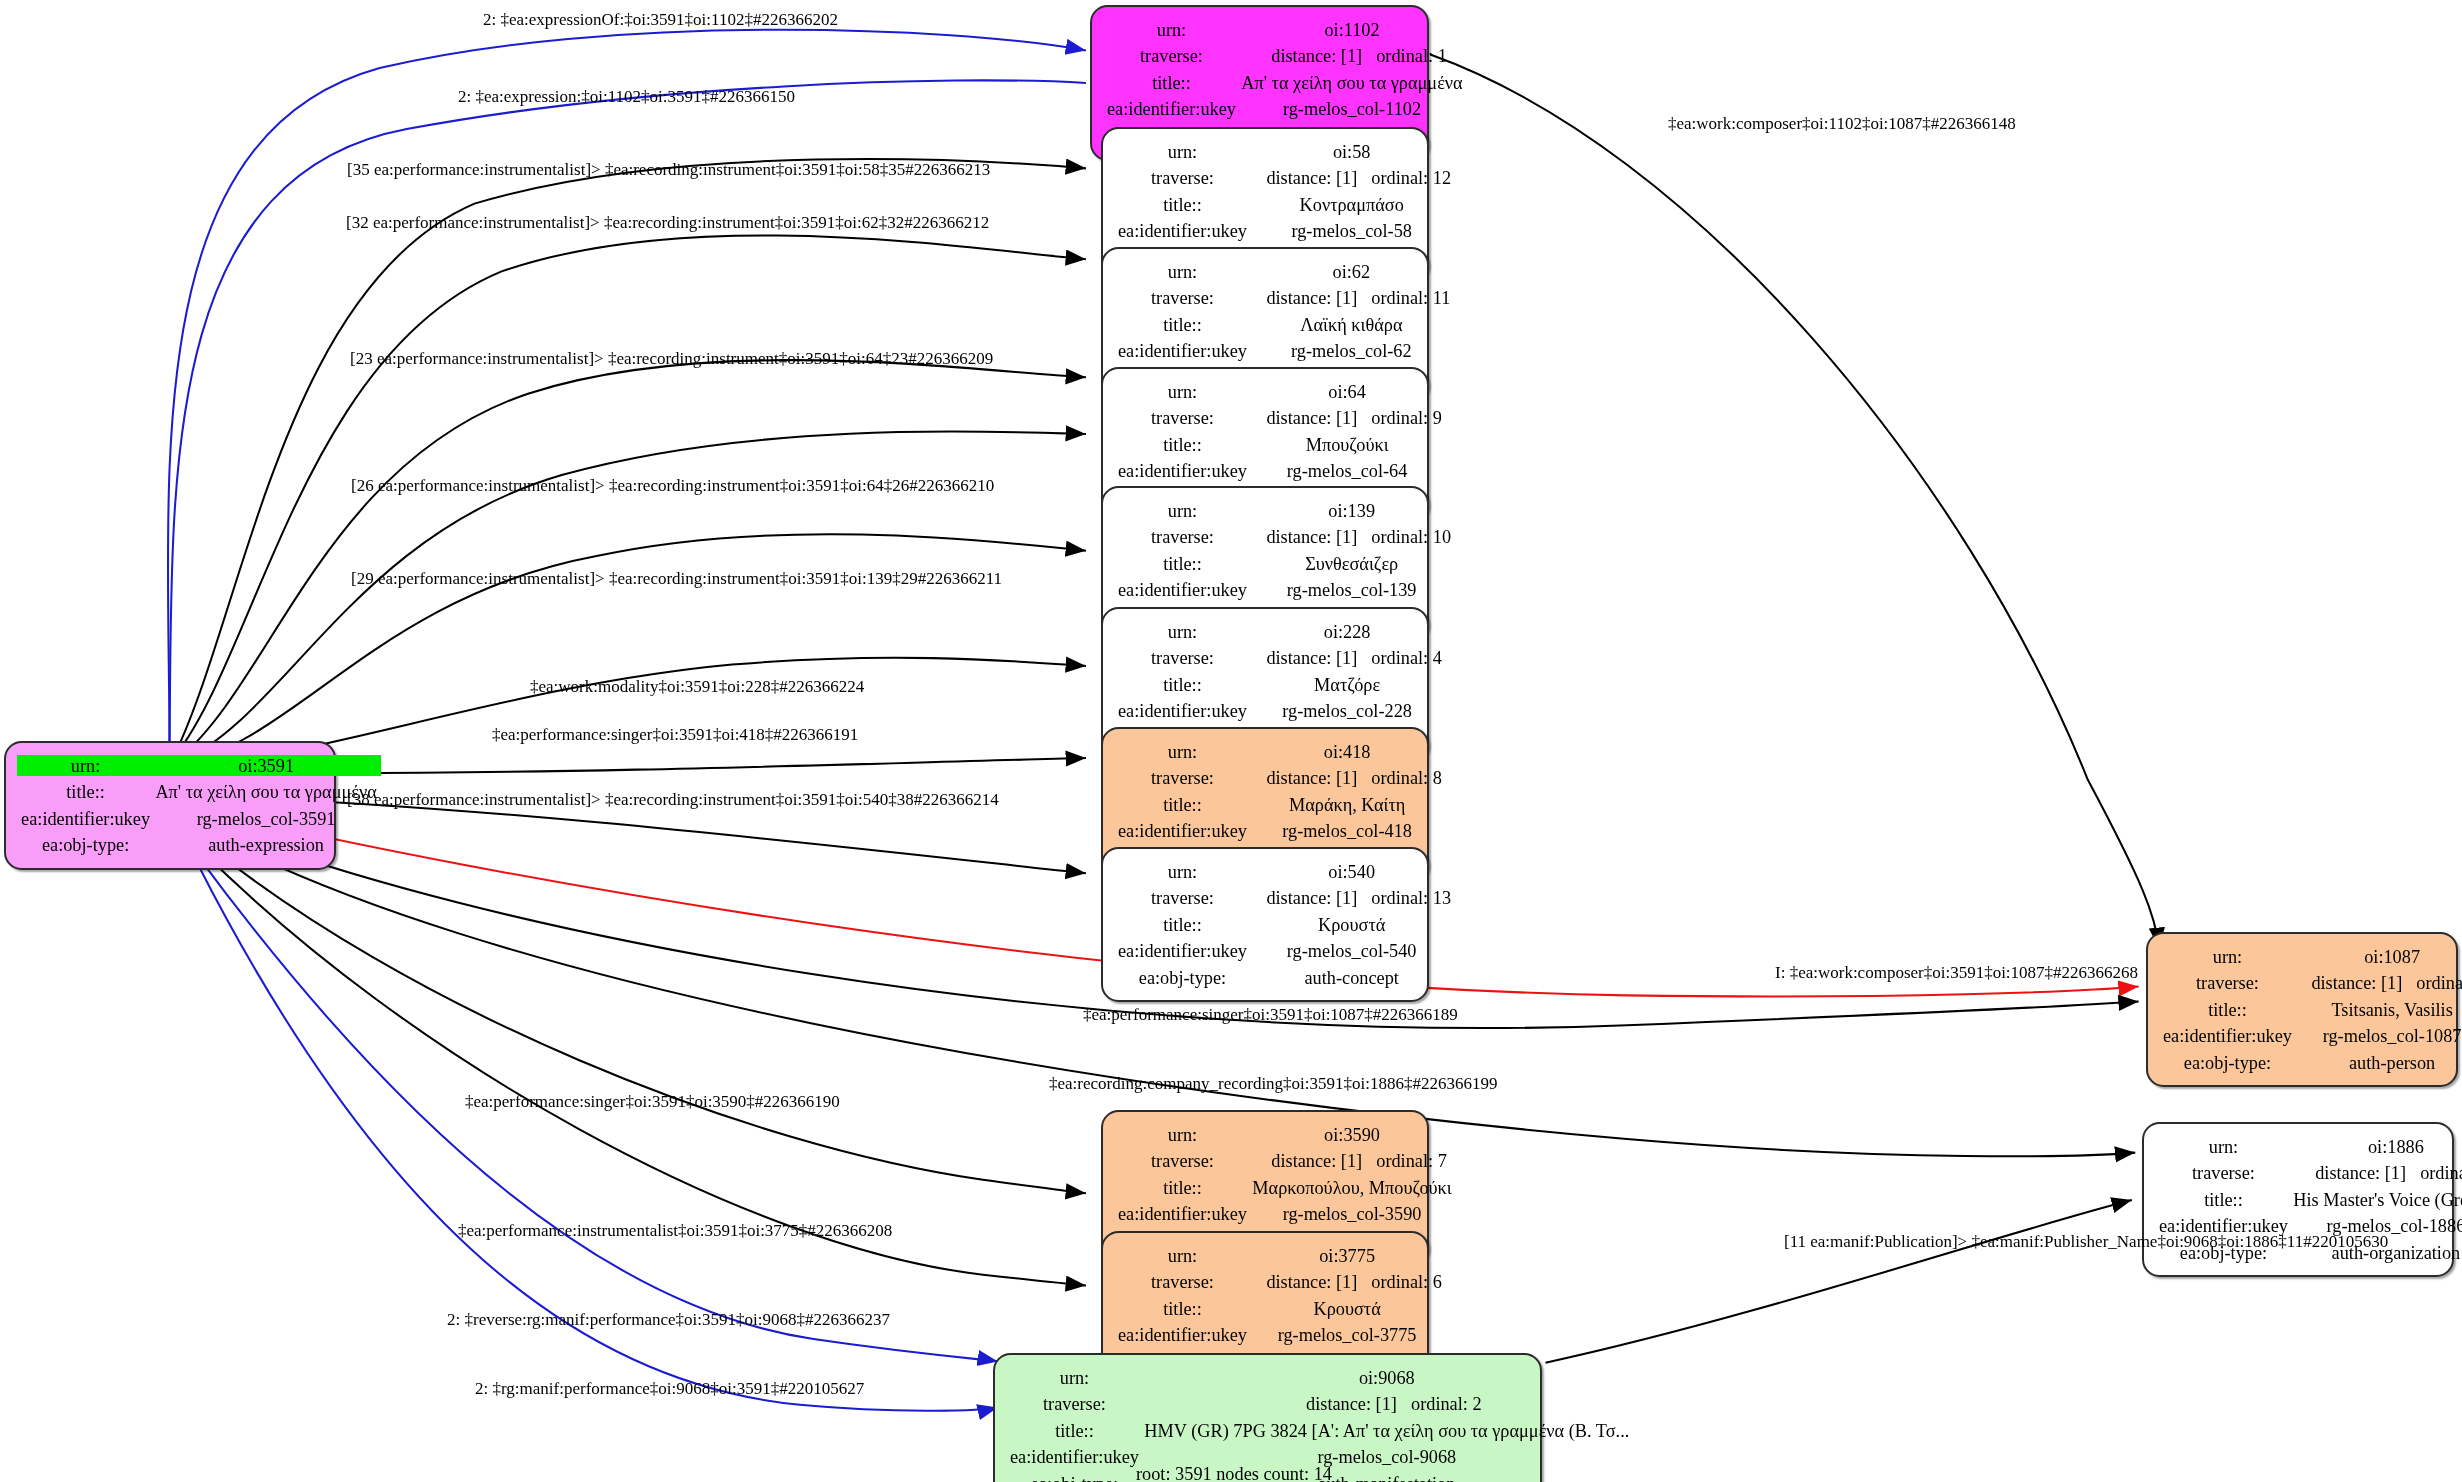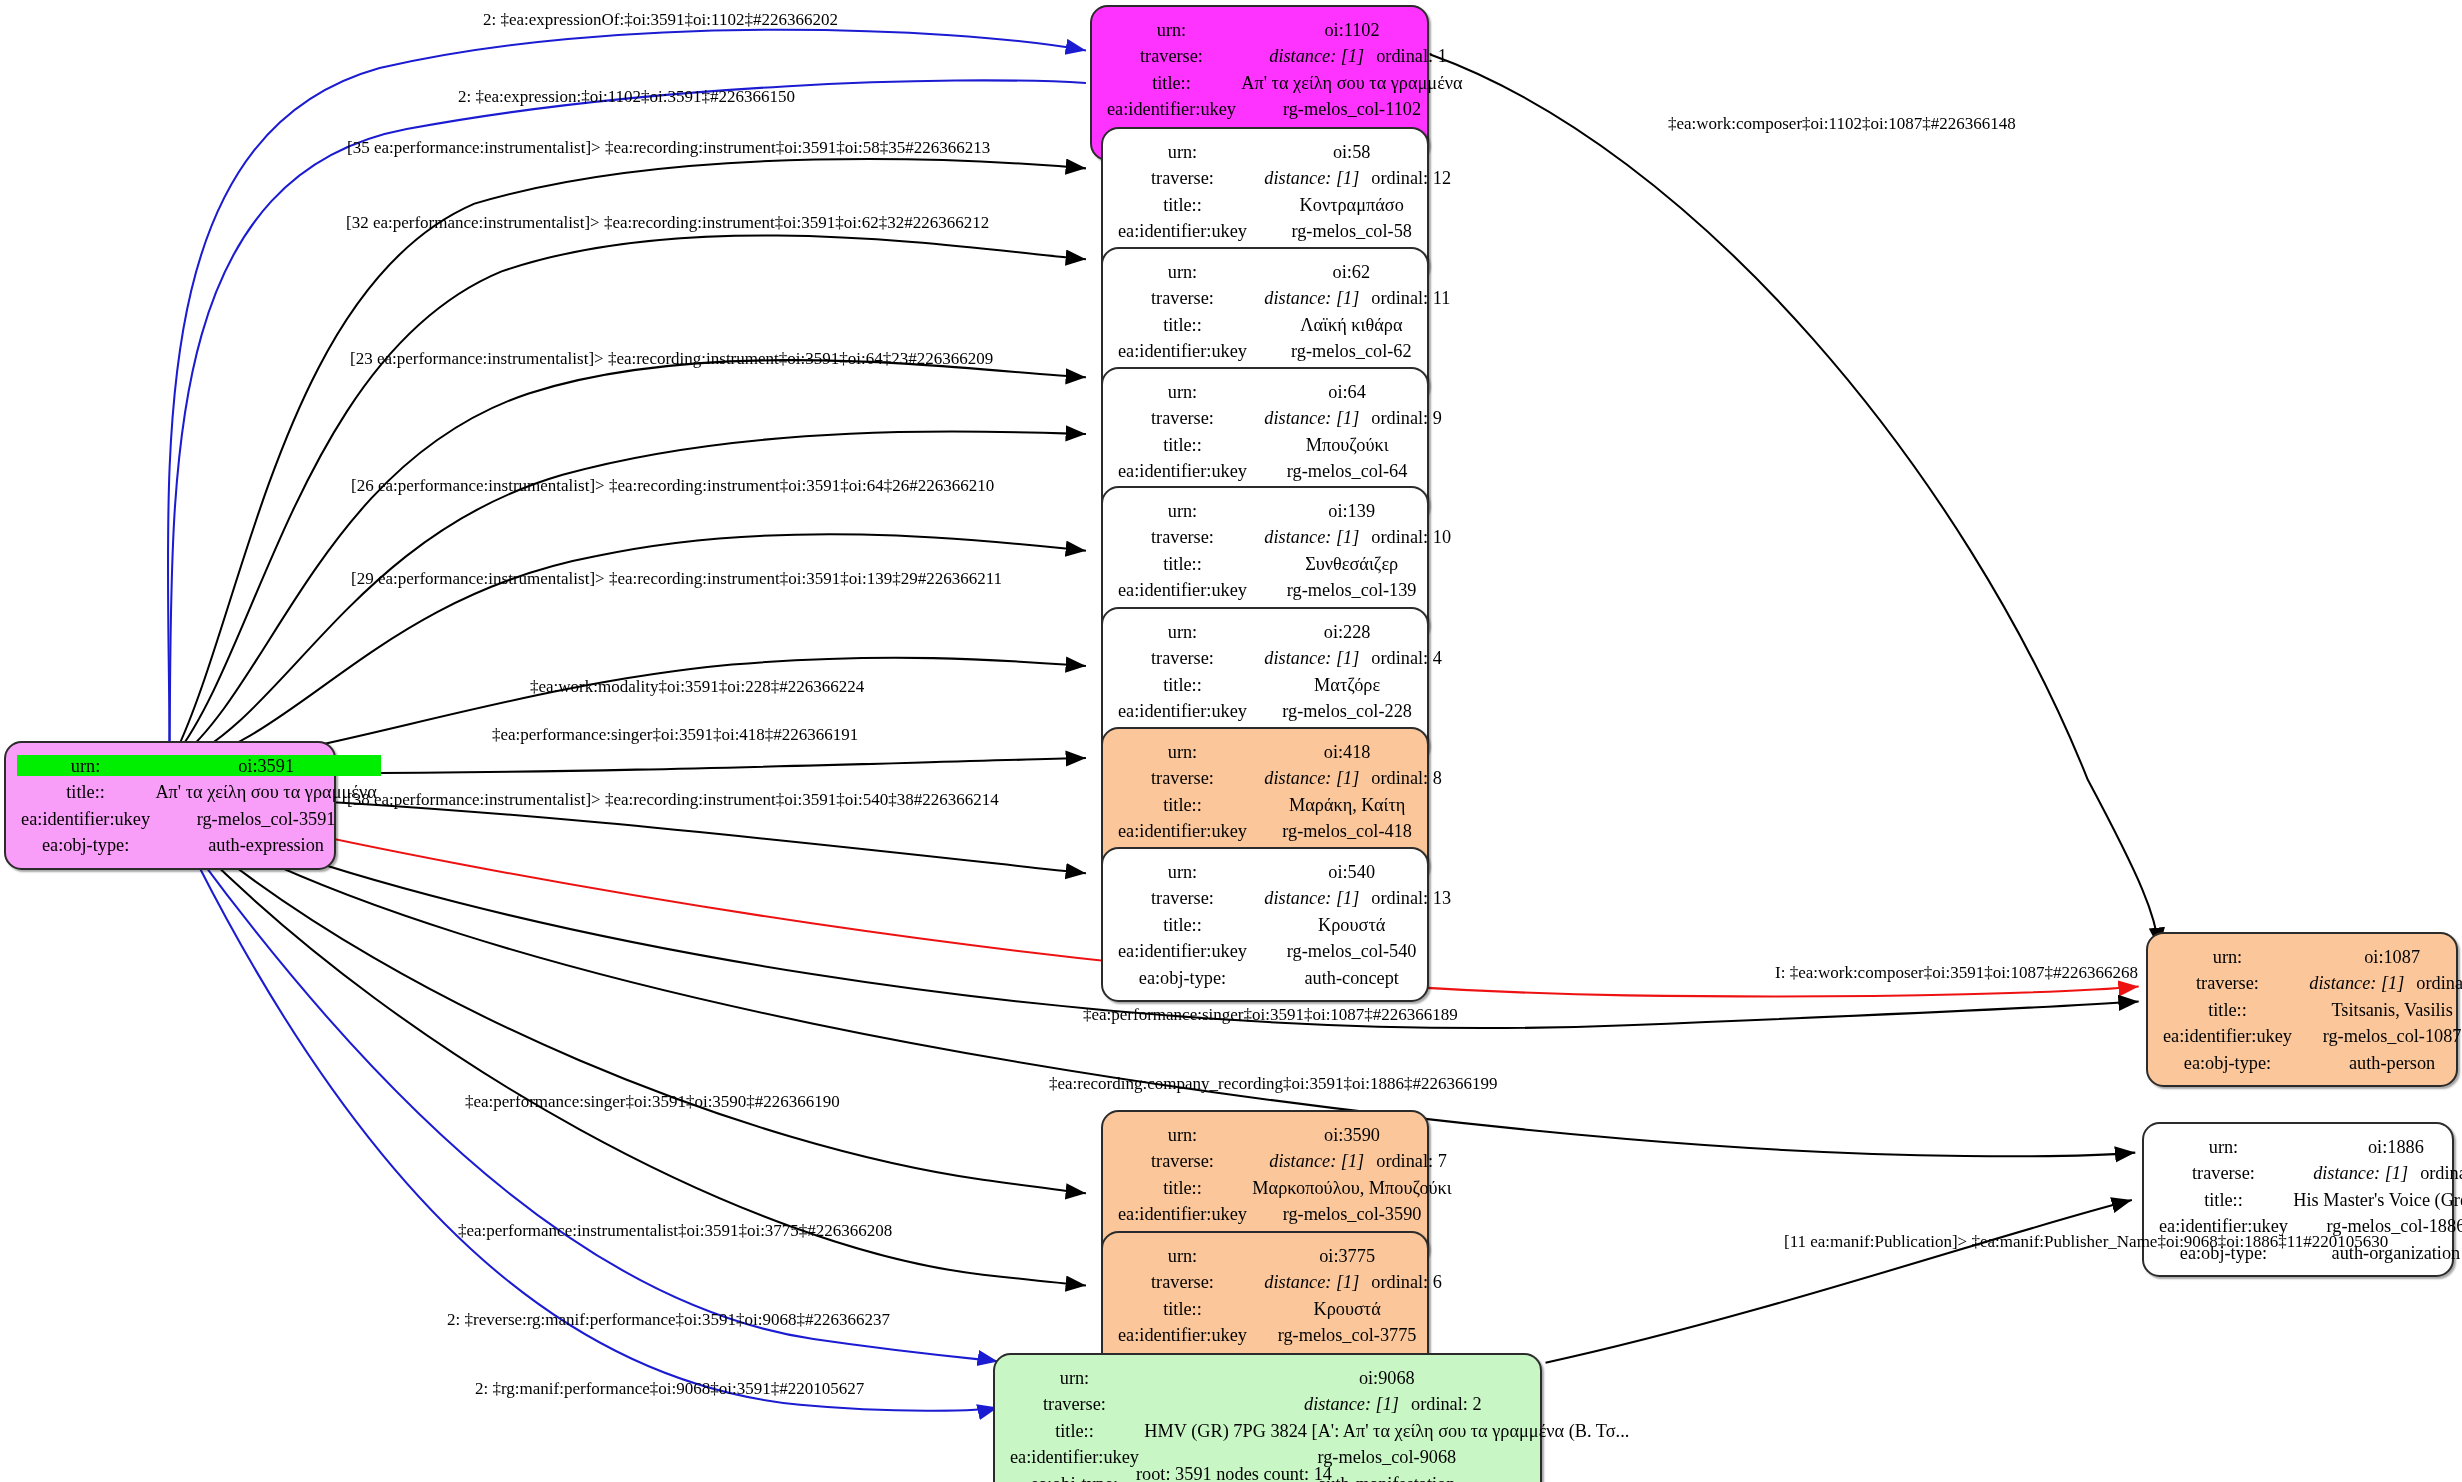--- a/index.html
+++ b/index.html
@@ -9,21 +9,21 @@
   svg.edges{position:absolute;left:0;top:0;width:2462px;height:1483px;pointer-events:none;}
 
   .node{position:absolute;border:2px solid #2b2b2b;border-radius:17.6px;
         box-sizing:border-box;background:#ffffff;
         box-shadow:2px 2px 2px rgba(0,0,0,0.35);
         padding:9.5px 13.6px 9.5px 15px;}
   .node table{border-collapse:collapse;width:100%;text-align:center;}
   .node td{font-size:18.3px;line-height:1.0;padding:4.1px 0;vertical-align:top;white-space:nowrap;}
   .node td.k{width:167px;padding-right:5.4px;}
   .node td.v{}
-  .node .trav .d{display:inline-block;min-width:119px;font-style:italic;}
+  .node .trav .d{display:inline-block;min-width:119px;}
   .node .trav .o{display:inline-block;}
 
   .n-white{background:#ffffff;}
   .n-orange{background:#fbc troubles;}
   .n-orange{background:#fac69a;}
   .n-green{background:#c8f7c5;}
   .n-magenta{background:#ff33ff;}
   .n-violet{background:#f89ef8;}
 
   .hl-green{background:#00ee00;display:block;padding:1.4px 4.1px;margin:-1.4px -4.1px;}
@@ -457,21 +457,21 @@
       <tr>
             <td class="k">ea:obj-type:</td>
             <td class="v">auth-organization</td>
           </tr>
     </tbody>
       </table>
   </div>
 
   <div class="edge-label" style="left:483px;top:11px;">2: ‡ea:expressionOf:‡oi:3591‡oi:1102‡#226366202</div>
   <div class="edge-label" style="left:458px;top:88px;">2: ‡ea:expression:‡oi:1102‡oi:3591‡#226366150</div>
-  <div class="edge-label" style="left:347px;top:139px;">[35 ea:performance:instrumentalist]&gt; ‡ea:recording:instrument‡oi:3591‡oi:58‡35#226366213</div>
+  <div class="edge-label" style="left:347px;top:161px;">[35 ea:performance:instrumentalist]&gt; ‡ea:recording:instrument‡oi:3591‡oi:58‡35#226366213</div>
   <div class="edge-label" style="left:346px;top:214px;">[32 ea:performance:instrumentalist]&gt; ‡ea:recording:instrument‡oi:3591‡oi:62‡32#226366212</div>
   <div class="edge-label" style="left:350px;top:350px;">[23 ea:performance:instrumentalist]&gt; ‡ea:recording:instrument‡oi:3591‡oi:64‡23#226366209</div>
   <div class="edge-label" style="left:351px;top:477px;">[26 ea:performance:instrumentalist]&gt; ‡ea:recording:instrument‡oi:3591‡oi:64‡26#226366210</div>
   <div class="edge-label" style="left:351px;top:546px;margin-top:24px;">[29 ea:performance:instrumentalist]&gt; ‡ea:recording:instrument‡oi:3591‡oi:139‡29#226366211</div>
   <div class="edge-label" style="left:530px;top:678px;">‡ea:work:modality‡oi:3591‡oi:228‡#226366224</div>
   <div class="edge-label" style="left:492px;top:726px;text-align:right;">‡ea:performance:singer‡oi:3591‡oi:418‡#226366191</div>
   <div class="edge-label" style="left:347px;top:791px;">[38 ea:performance:instrumentalist]&gt; ‡ea:recording:instrument‡oi:3591‡oi:540‡38#226366214</div>
   <div class="edge-label" style="left:1668px;top:115px;">‡ea:work:composer‡oi:1102‡oi:1087‡#226366148</div>
   <div class="edge-label" style="left:1775px;top:964px;">I: ‡ea:work:composer‡oi:3591‡oi:1087‡#226366268</div>
   <div class="edge-label" style="left:1083px;top:1006px;">‡ea:performance:singer‡oi:3591‡oi:1087‡#226366189</div>

